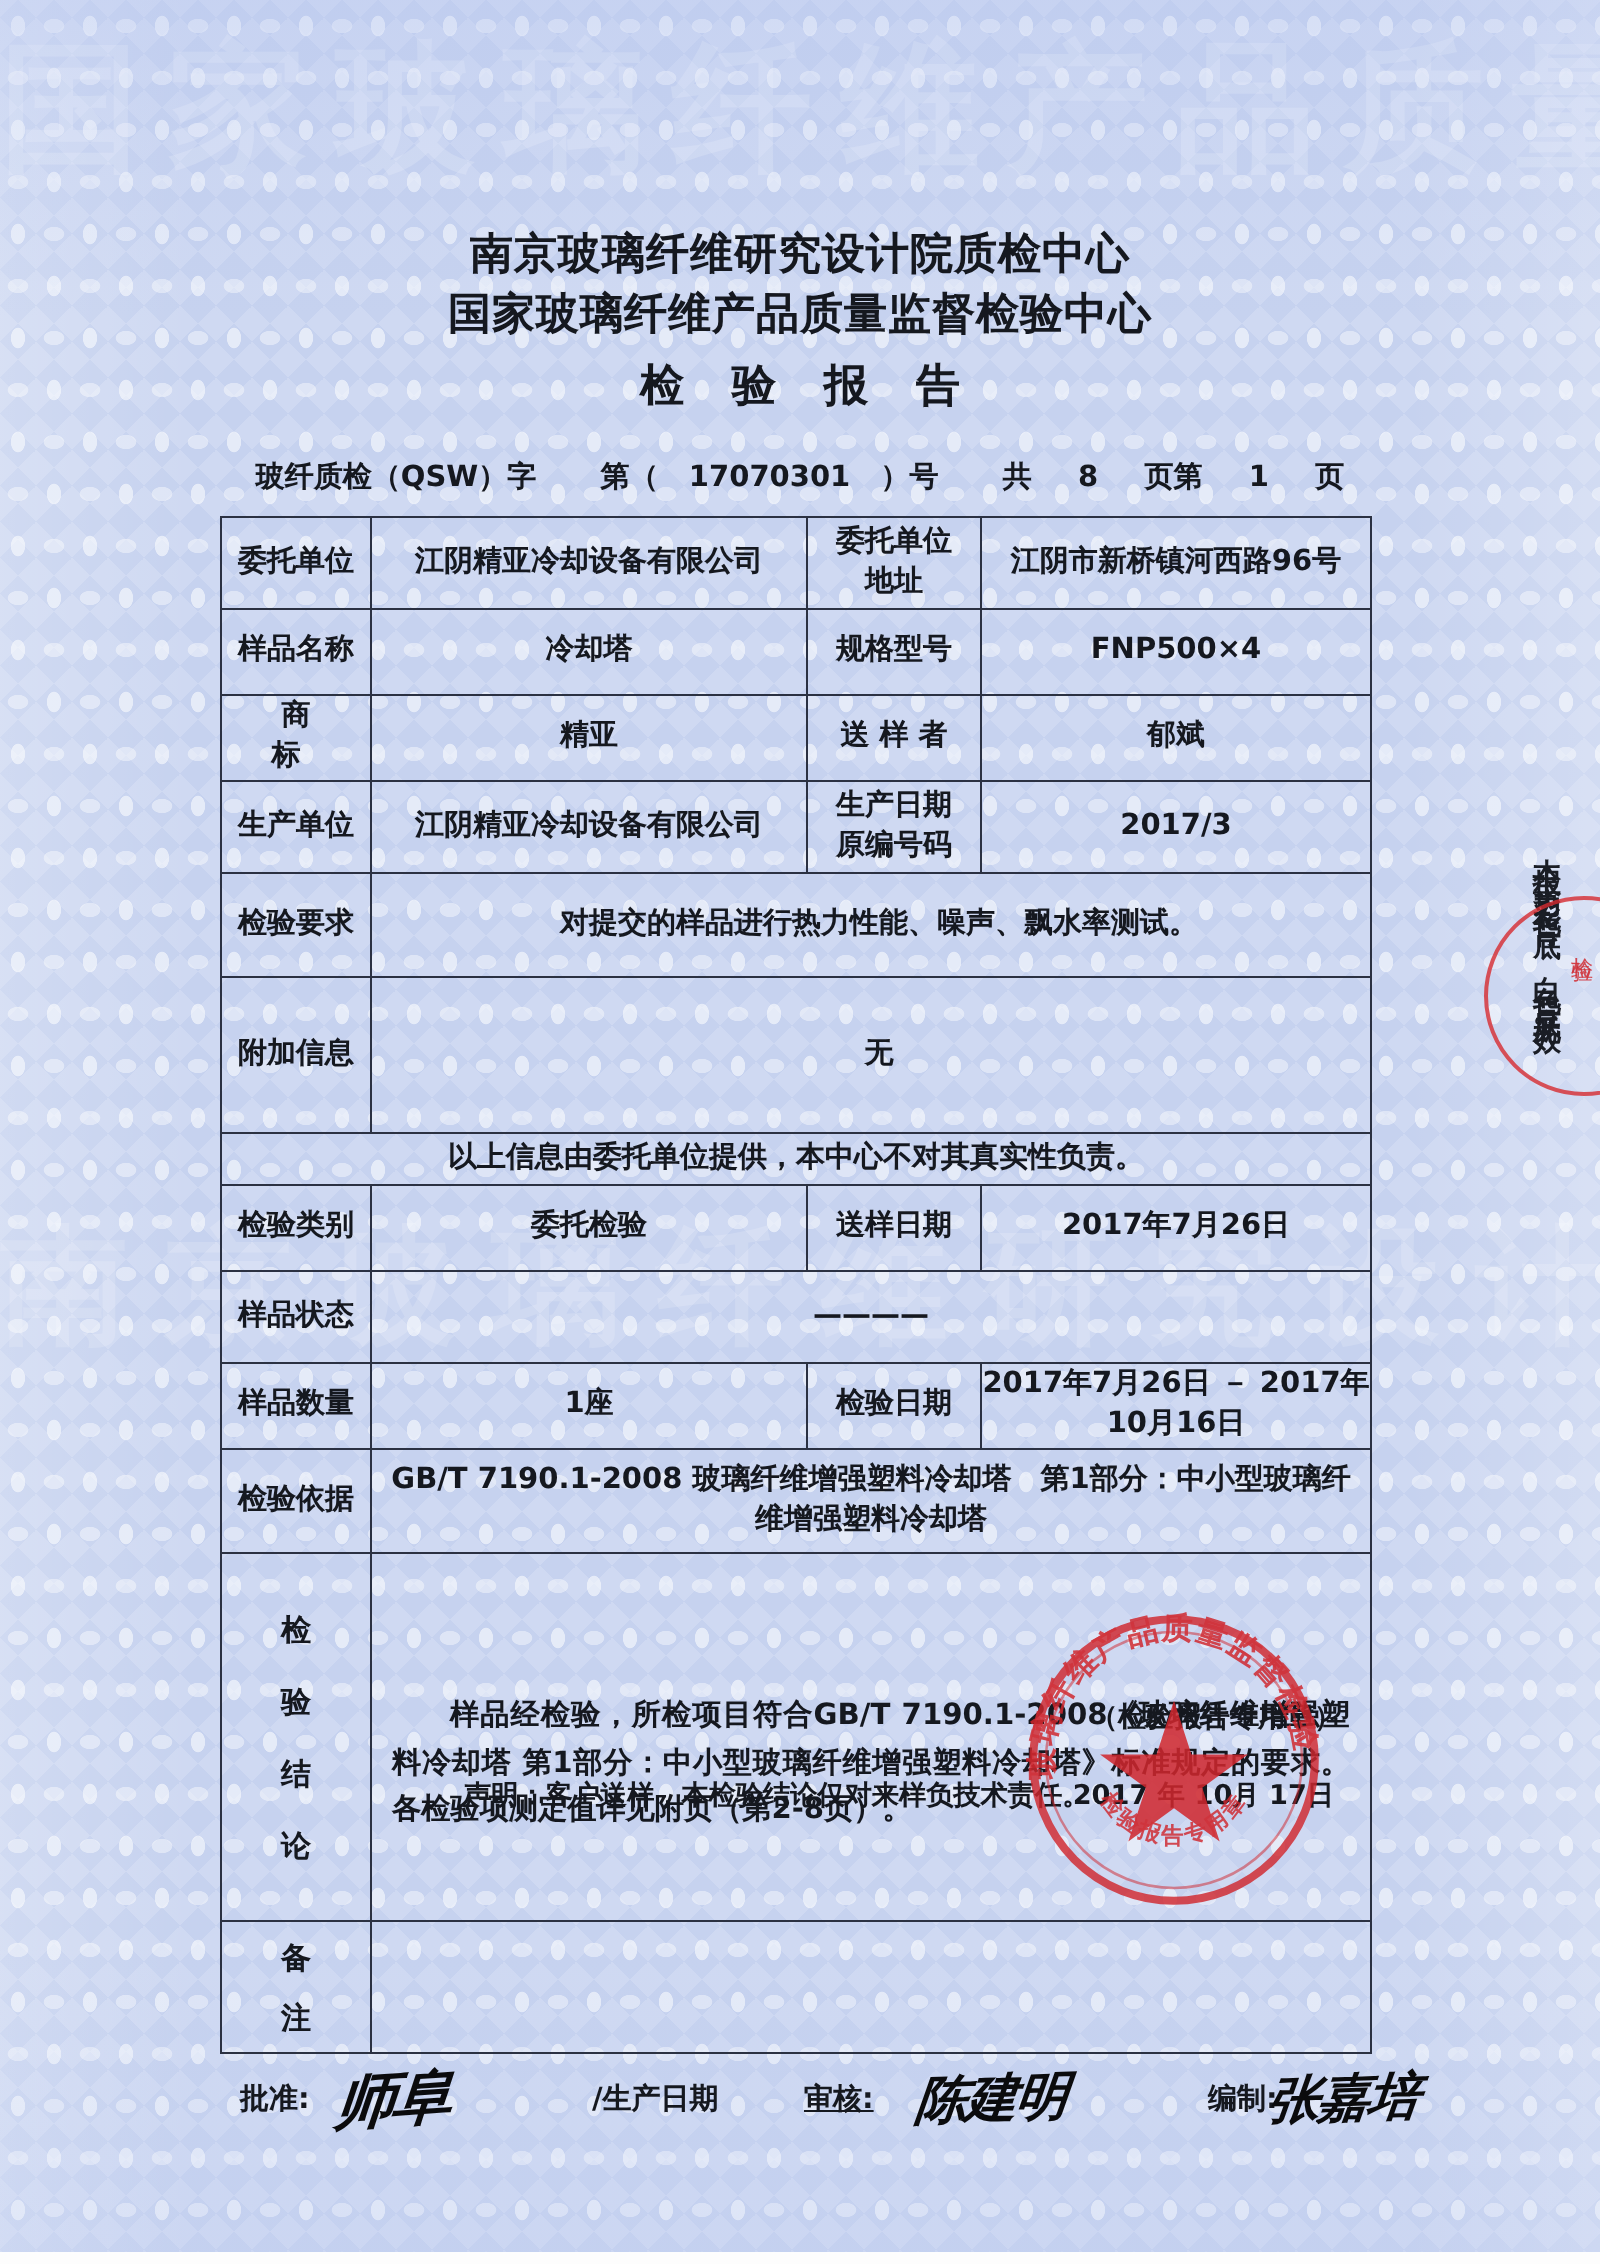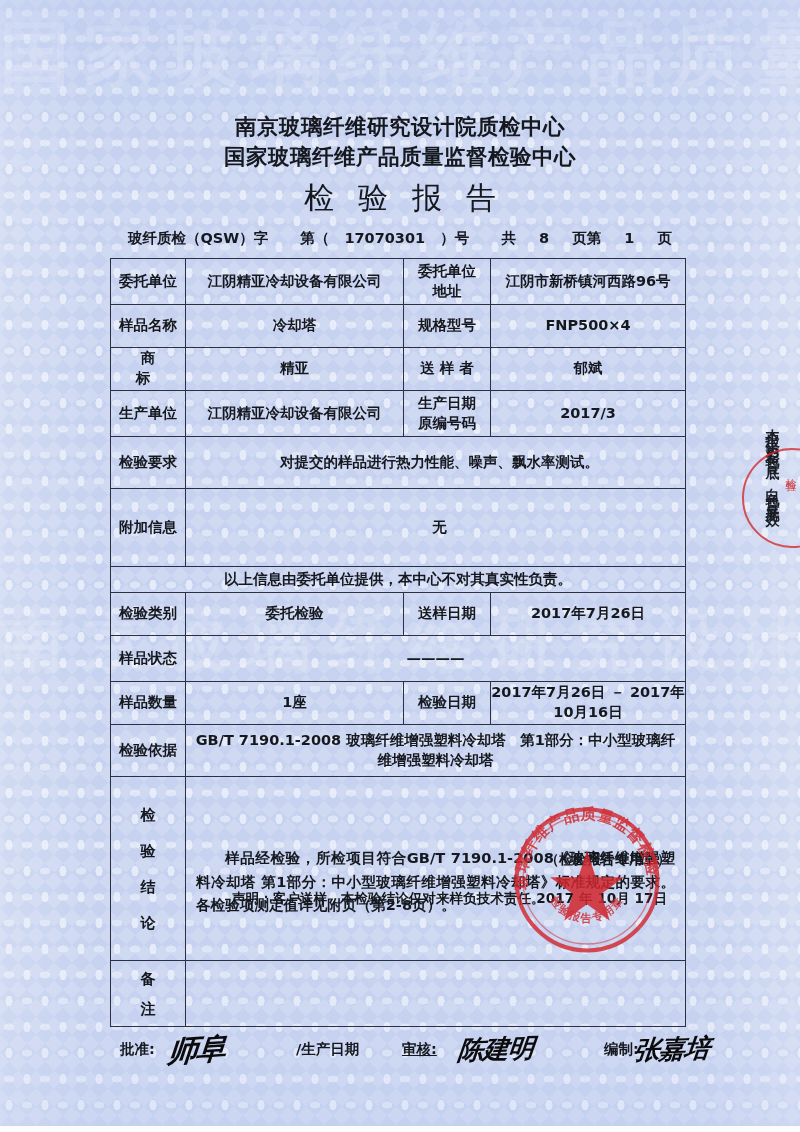--- a/index.html
+++ b/index.html
@@ -99,22 +99,22 @@
     letter-spacing: 0.5px;
     white-space: nowrap;
   }
   #org1 { position: absolute; top: 112px; left: 0; width: 800px; }
   #org2 { position: absolute; top: 142px; left: 0; width: 800px; }
 
   #doc-title {
     position: absolute;
     top: 178px; left: 0; width: 800px;
     text-align: center;
-    font-size: 30px;
-    font-weight: 400;
+    font-size: 22px;
+    font-weight: 700;
     letter-spacing: 24px;
     text-indent: 24px;
     color: #15181f;
     white-space: nowrap;
   }
 
   #report-no-line {
     position: absolute;
     top: 229px; left: 0; width: 800px;
     text-align: center;

